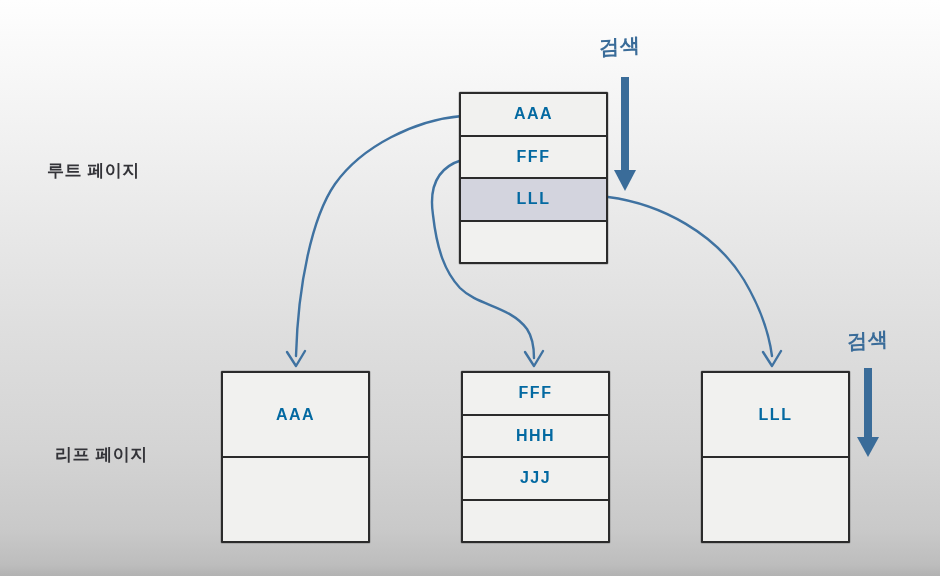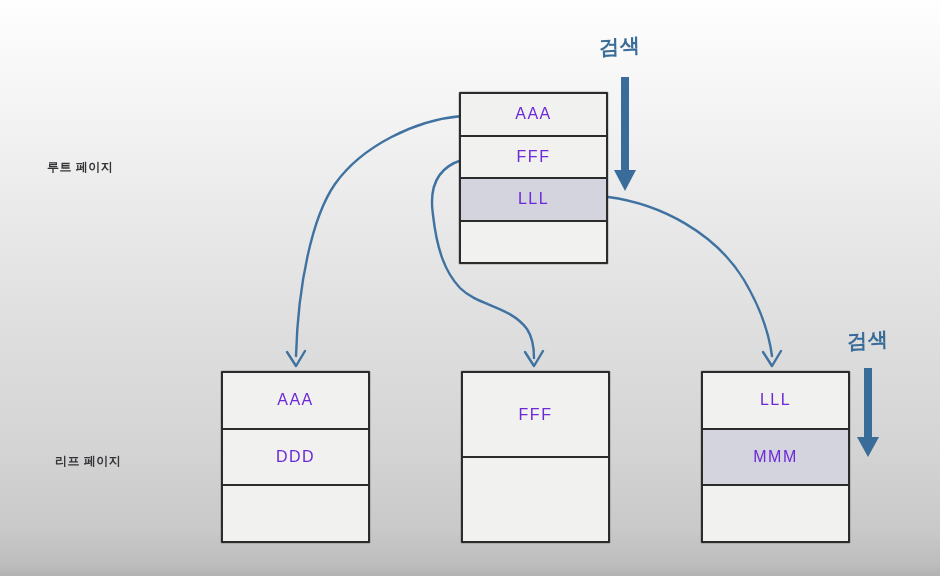--- a/index.html
+++ b/index.html
@@ -26,28 +26,28 @@
     fill: none;
     stroke: var(--arrow-blue, #3f72a1);
     stroke-width: 2.4;
     stroke-linecap: round;
     stroke-linejoin: round;
   }
   .solid-arrow { fill: var(--search-blue, #3a6c99); }
 
   .side-label {
     position: absolute;
-    font-size: 12px;
+    font-size: 17px;
     font-weight: bold;
     color: #333338;
     letter-spacing: 0.5px;
     white-space: nowrap;
   }
   .side-label.root { left: 47px; top: 159px; }
-  .side-label.leaf { left: 55px; top: 453px; text-align: right; }
+  .side-label.leaf { left: 55px; top: 443px; text-align: right; }
 
   .search-label {
     position: absolute;
     font-size: 20px;
     font-weight: bold;
     color: var(--search-blue, #3a6c99);
     transform: rotate(-4deg) skewX(-3deg);
     letter-spacing: 1px;
     white-space: nowrap;
   }
@@ -71,23 +71,23 @@
   .page-box.leaf2 { left: 461px; top: 371px; }
   .page-box.leaf3 { left: 701px; top: 371px; }
 
   .row {
     flex: 1;
     display: flex;
     align-items: center;
     justify-content: center;
     border-bottom: 2px solid var(--box-border, #2b2b2b);
     font-size: 16px;
-    font-weight: 400;
+    font-weight: 700;
     letter-spacing: 1.5px;
-    color: #6d28d9;
+    color: #0369a1;
   }
   .row:last-child { border-bottom: none; }
   .row.hl { background: var(--highlight-fill, #d3d4de); }
 </style>
 </head>
 <body style="--arrow-blue: #3f72a1; --search-blue: #3a6c99; --highlight-fill: #d3d4de; --box-border: #2b2b2b;">
 
 <div class="stage">
 
   <svg class="arrows-svg" viewBox="0 0 940 576" xmlns="http://www.w3.org/2000/svg">
@@ -120,28 +120,28 @@
 
   <div class="page-box root">
     <div class="row">AAA</div>
     <div class="row">FFF</div>
     <div class="row hl">LLL</div>
     <div class="row"></div>
   </div>
 
   <div class="page-box leaf1">
     <div class="row">AAA</div>
-    <div class="row">DDD</div>
     <div class="row"></div>
   </div>
 
   <div class="page-box leaf2">
     <div class="row">FFF</div>
+    <div class="row">HHH</div>
+    <div class="row">JJJ</div>
     <div class="row"></div>
   </div>
 
   <div class="page-box leaf3">
     <div class="row">LLL</div>
-    <div class="row hl">MMM</div>
     <div class="row"></div>
   </div>
 
 </div>
 
 </body></html>

